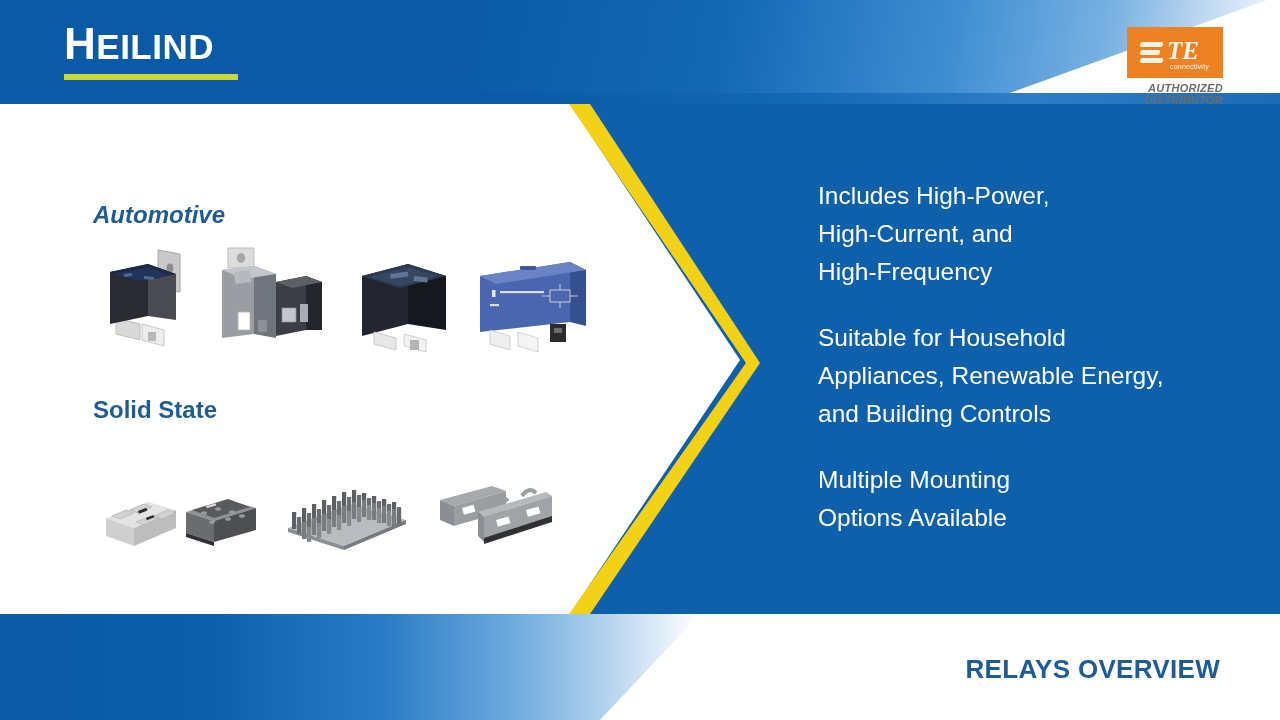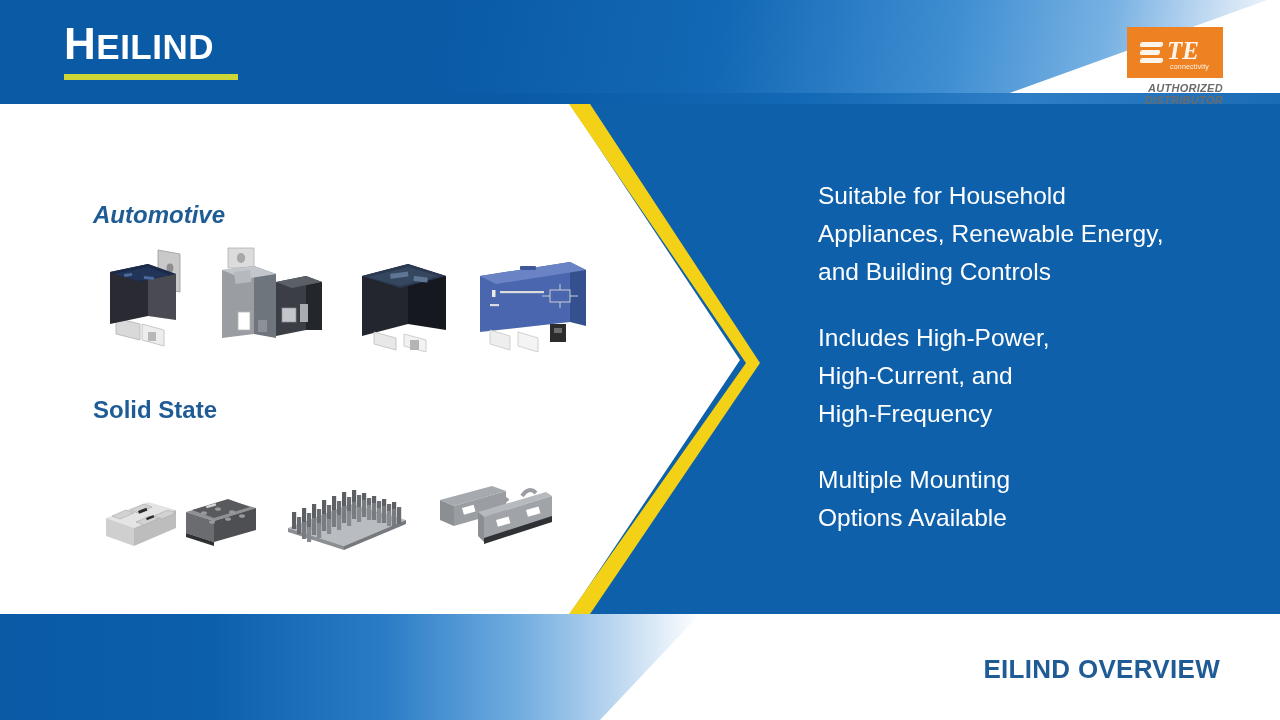--- a/index.html
+++ b/index.html
@@ -358,29 +358,29 @@
 
           <g fill="none" stroke="#9a9da1" stroke-width="4">
             <path d="M60,22 q7,-10 14,-3"></path>
             <path d="M88,14 q7,-10 14,-3"></path>
           </g>
         </svg>
       </div>
     </div>
 
     <div class="right-text">
+      <div class="para" style="white-space:pre-line;">Includes High-Power,
+High-Current, and
+High-Frequency</div>
       <div class="para" style="white-space:pre-line;">Suitable for Household
 Appliances, Renewable Energy,
 and Building Controls</div>
-      <div class="para" style="white-space:pre-line;">Includes High-Power,
-High-Current, and
-High-Frequency</div>
       <div class="para" style="white-space:pre-line;">Multiple Mounting
 Options Available</div>
     </div>
   </div>
 
   <div class="footer">
     <div class="footer-shape"></div>
-    <div class="footer-title">EILIND OVERVIEW</div>
+    <div class="footer-title">RELAYS OVERVIEW</div>
   </div>
 
 </div>
 
 </body></html>

